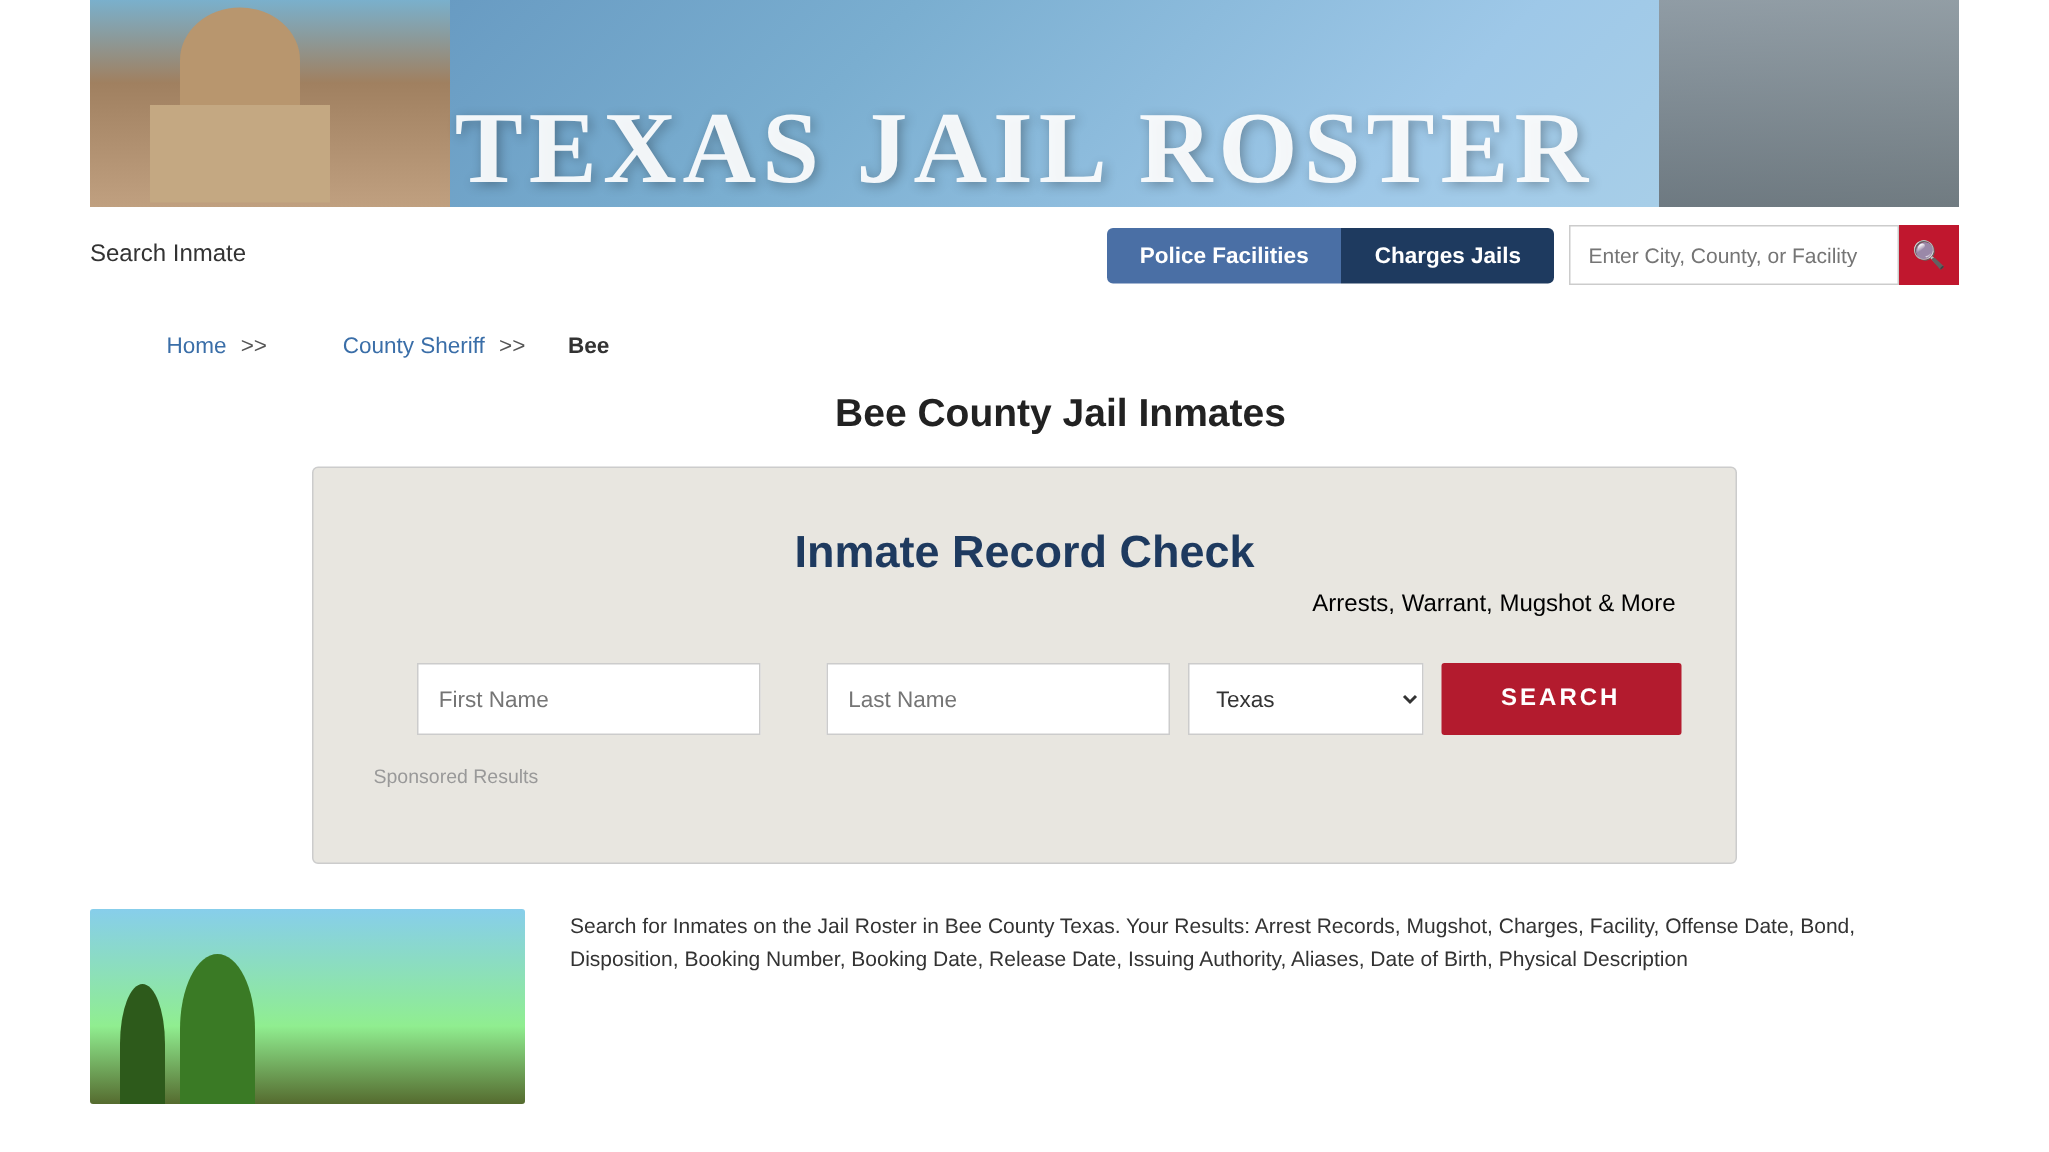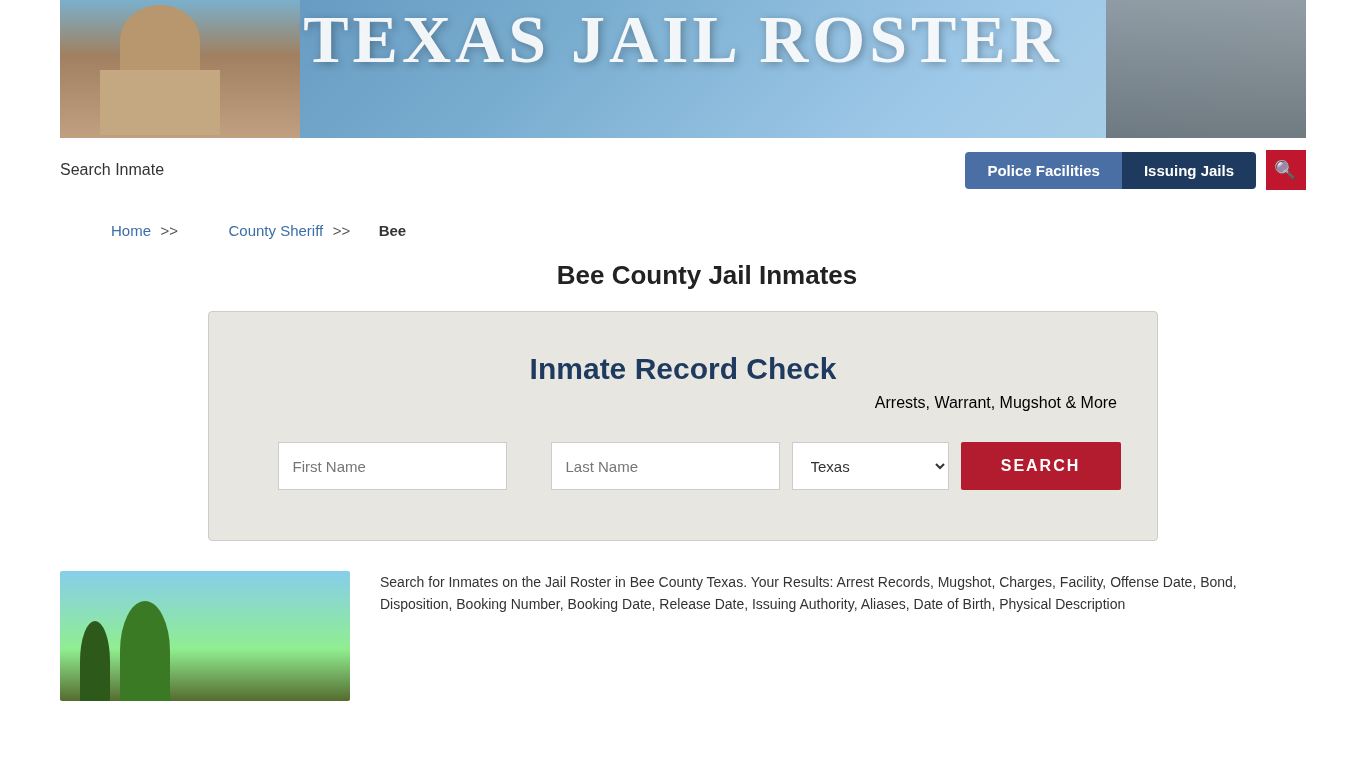--- a/index.html
+++ b/index.html
@@ -7,21 +7,21 @@
 
     
     .header-banner {
       width: 1246px;
       height: 138px;
       margin: 0 auto;
       background: linear-gradient(135deg, #5b8db8 0%, #7aaed0 40%, #9ec8e8 70%, #b0d4e8 100%);
       position: relative;
       overflow: hidden;
       display: flex;
-      align-items: flex-start;
+      align-items: flex-end;
       justify-content: center;
     }
     .header-banner .banner-title {
       font-size: 68px;
       font-weight: 700;
       color: rgba(255,255,255,0.92);
       letter-spacing: 4px;
       text-transform: uppercase;
       font-family: 'Georgia', serif;
       text-shadow: 2px 2px 8px rgba(0,0,0,0.3);
@@ -281,22 +281,23 @@
     <div class="banner-capitol-body"></div>
   </div>
   <span class="banner-title">Texas Jail Roster</span>
   <div class="banner-keys"></div>
 </div>
 
 <div class="nav-bar">
   <span class="nav-left">Search Inmate</span>
   <div class="nav-right">
     <button class="nav-btn nav-btn-police">Police Facilities</button>
-    <button class="nav-btn nav-btn-county">Issuing Jails</button>
+    <button class="nav-btn nav-btn-county">Charges Jails</button>
     <div class="nav-search-wrap">
+      <input class="nav-search-input" type="text" placeholder="Enter City, County, or Facility" style="">
       <button class="nav-search-btn">
         <span>🔍</span>
       </button>
     </div>
   </div>
 </div>
 
 <div class="breadcrumb-wrap">
   <a href="#">Home</a>
   <span class="breadcrumb-sep">&gt;&gt;</span>
@@ -311,20 +312,21 @@
 
 <div class="record-check-box">
   <div class="record-check-title">Inmate Record Check</div>
   <div class="record-check-subtitle">Arrests, Warrant, Mugshot &amp; More</div>
   <div class="record-check-form">
     <input type="text" placeholder="First Name" style="">
     <input type="text" placeholder="Last Name" style="">
     <select id="state-select"><option value="Alabama">Alabama</option><option value="Alaska">Alaska</option><option value="Arizona">Arizona</option><option value="Arkansas">Arkansas</option><option value="California">California</option><option value="Colorado">Colorado</option><option value="Connecticut">Connecticut</option><option value="Delaware">Delaware</option><option value="Florida">Florida</option><option value="Georgia">Georgia</option><option value="Hawaii">Hawaii</option><option value="Idaho">Idaho</option><option value="Illinois">Illinois</option><option value="Indiana">Indiana</option><option value="Iowa">Iowa</option><option value="Kansas">Kansas</option><option value="Kentucky">Kentucky</option><option value="Louisiana">Louisiana</option><option value="Maine">Maine</option><option value="Maryland">Maryland</option><option value="Massachusetts">Massachusetts</option><option value="Michigan">Michigan</option><option value="Minnesota">Minnesota</option><option value="Mississippi">Mississippi</option><option value="Missouri">Missouri</option><option value="Montana">Montana</option><option value="Nebraska">Nebraska</option><option value="Nevada">Nevada</option><option value="New Hampshire">New Hampshire</option><option value="New Jersey">New Jersey</option><option value="New Mexico">New Mexico</option><option value="New York">New York</option><option value="North Carolina">North Carolina</option><option value="North Dakota">North Dakota</option><option value="Ohio">Ohio</option><option value="Oklahoma">Oklahoma</option><option value="Oregon">Oregon</option><option value="Pennsylvania">Pennsylvania</option><option value="Rhode Island">Rhode Island</option><option value="South Carolina">South Carolina</option><option value="South Dakota">South Dakota</option><option value="Tennessee">Tennessee</option><option value="Texas" selected="">Texas</option><option value="Utah">Utah</option><option value="Vermont">Vermont</option><option value="Virginia">Virginia</option><option value="Washington">Washington</option><option value="West Virginia">West Virginia</option><option value="Wisconsin">Wisconsin</option><option value="Wyoming">Wyoming</option></select>
     <button class="search-btn">SEARCH</button>
   </div>
+  <div class="sponsored-label">Sponsored Results</div>
 </div>
 
 <div class="bottom-section">
   <div class="bottom-image">
     <div class="bottom-image-tree"></div>
     <div class="bottom-image-tree2"></div>
   </div>
   <p class="bottom-text">Search for Inmates on the Jail Roster in Bee County Texas. Your Results: Arrest Records, Mugshot, Charges, Facility, Offense Date, Bond, Disposition, Booking Number, Booking Date, Release Date, Issuing Authority, Aliases, Date of Birth, Physical Description</p>
 </div>
 

